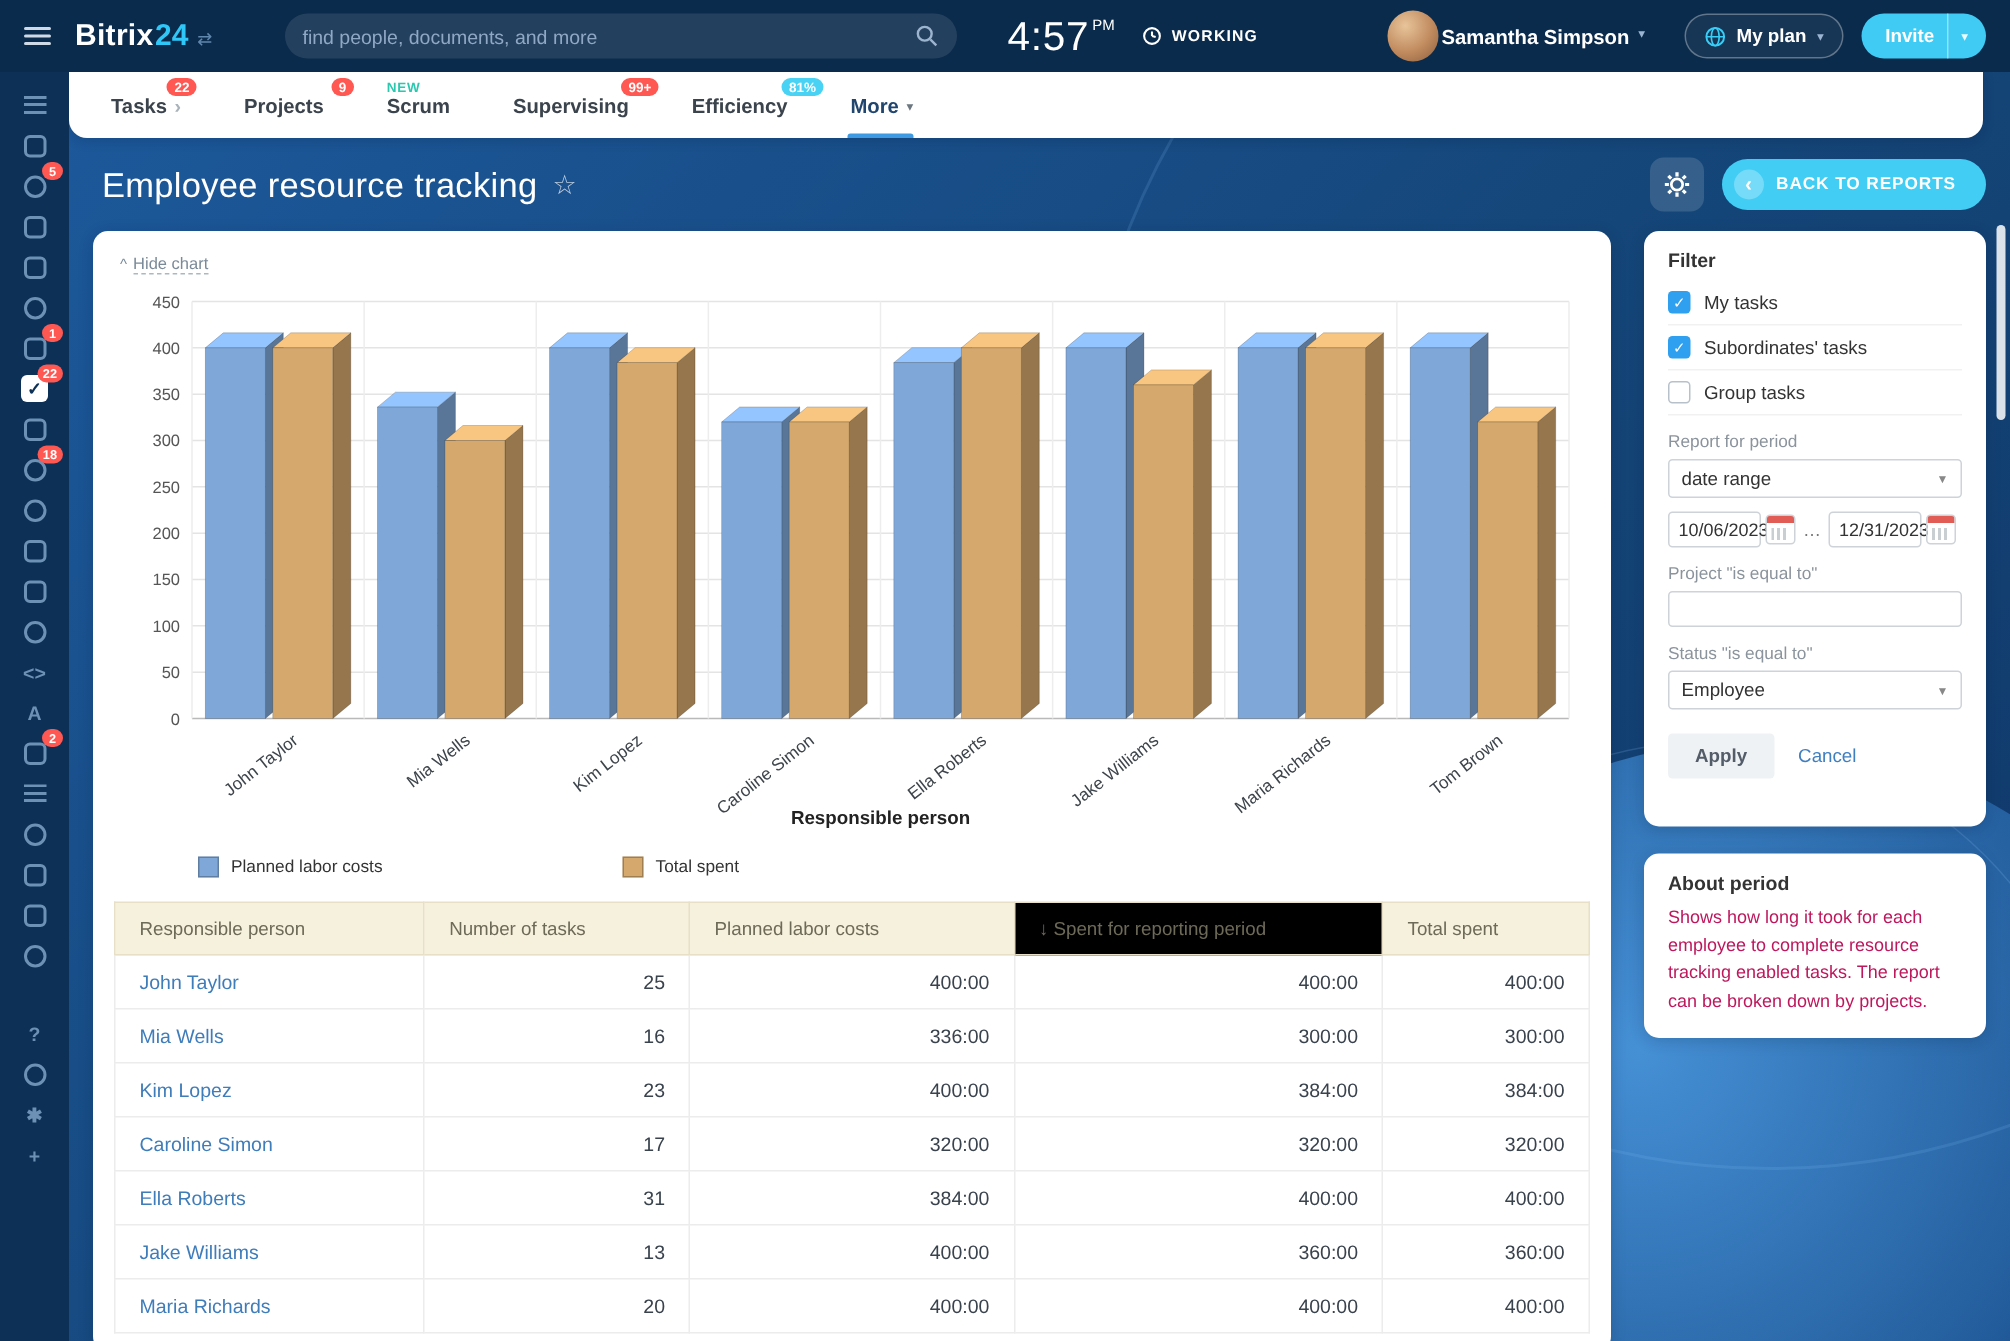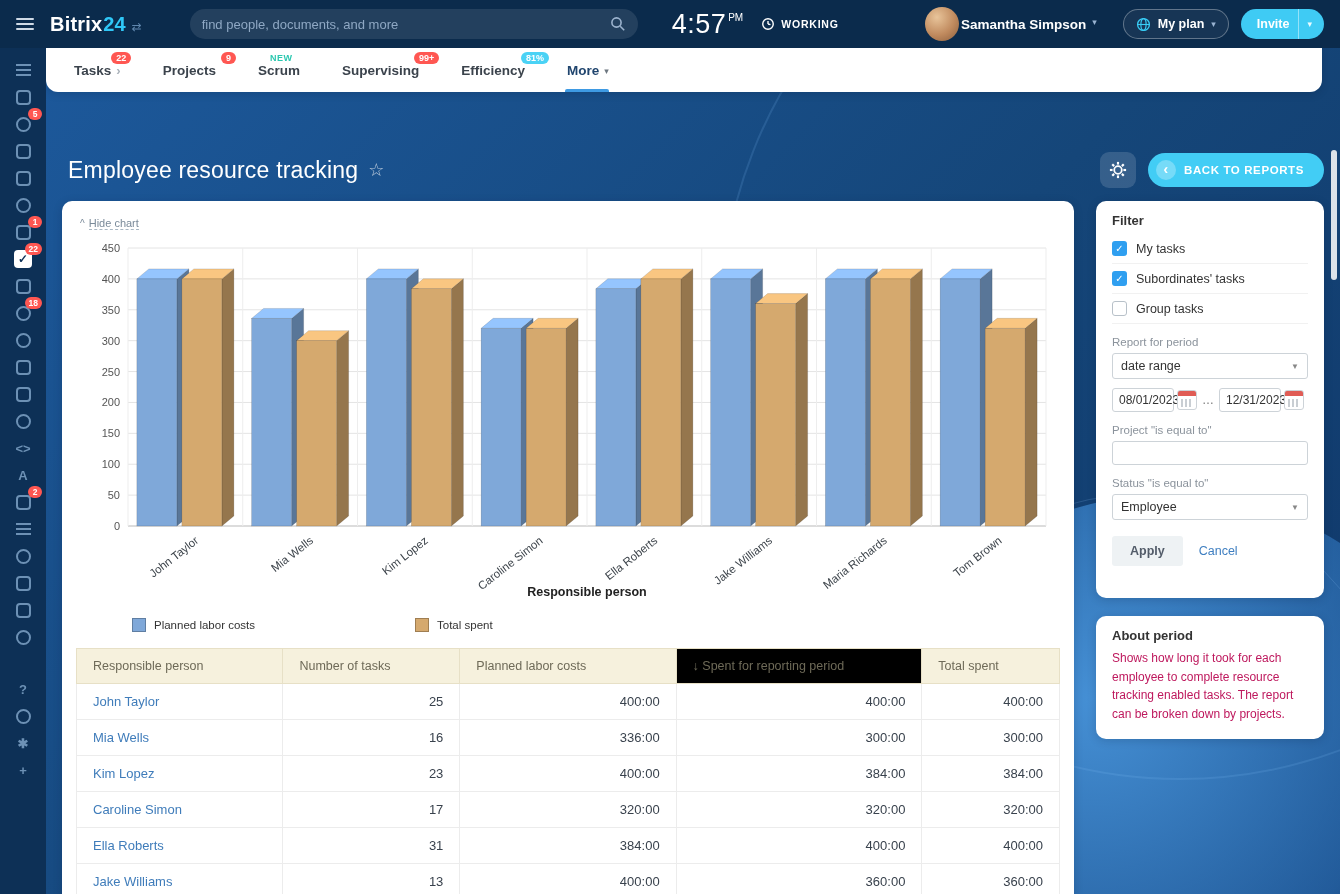--- a/index.html
+++ b/index.html
@@ -69,26 +69,26 @@
             gap:42px; box-shadow:0 2px 8px rgba(0,20,50,.18); }
   .tab { position:relative; height:100%; display:flex; align-items:center; cursor:pointer; gap:5px; }
   .tab-label { position:relative; font-size:13.5px; font-weight:600; color:#3b434c; }
   .tab.active .tab-label { color:#20456e; }
   .tab.active::after { content:""; position:absolute; bottom:0; left:-2px; width:44px; height:3px;
                        background:#3e9ae3; border-radius:2px 2px 0 0; }
   .tab-badge { position:absolute; top:-11px; font-size:9px; font-weight:bold; border-radius:8px;
                padding:1px 5px; line-height:10px; }
   .tab-badge.red { right:-20px; background:#ff5752; color:#fff; }
   .tab-badge.cyan { right:-24px; background:#4ad2f5; color:#fff; }
-  .tab-badge.new { left:12px; right:auto; background:transparent; color:#2bc8b0; padding:1px 0; letter-spacing:.5px;text-align:right; }
+  .tab-badge.new { left:0; right:auto; background:transparent; color:#2bc8b0; padding:1px 0; letter-spacing:.5px;text-align:right; }
   .tab-chev { color:#aab2ba; font-size:13px; font-weight:bold; }
   .tab-drop { color:#6d7780; font-size:9px; margin-top:2px; }
 
   
-  .main { position:absolute; top:92px; left:46px; right:0; bottom:0; z-index:2; padding:0 16px;margin-top:47px; }
+  .main { position:absolute; top:92px; left:46px; right:0; bottom:0; z-index:2; padding:0 16px; }
   .page-head { display:flex; align-items:center; height:62px; padding-left:6px; }
   .page-head h1 { color:#fff; font-size:23px; font-weight:400; letter-spacing:.2px; }
   .star { color:#bccbdc; font-size:18px; margin-left:10px; cursor:pointer; }
   .sp { flex:1; }
   .gear-btn { width:36px; height:36px; border:none; border-radius:9px; background:rgba(255,255,255,.14);
               display:flex; align-items:center; justify-content:center; cursor:pointer; margin-right:12px; }
   .back-btn { height:34px; border:none; background:#42cdf5; border-radius:17px; color:#fff;
               font-weight:bold; font-size:11.5px; letter-spacing:.6px; display:flex; align-items:center;
               gap:8px; padding:0 20px 0 8px; cursor:pointer; font-family:"Liberation Sans",sans-serif; }
   .bchev { width:20px; height:20px; border-radius:50%; background:rgba(255,255,255,.28); color:#fff;
@@ -550,21 +550,21 @@
               <span class="chk-box off"></span>
               <span class="chk-label">Group tasks</span>
             </div>
           </div>
         <div class="f-label">Report for period</div>
         <div class="select">
           <span>date range</span>
           <span class="sel-chev">▼</span>
         </div>
         <div class="dates">
-          <div class="tinput date">08/01/2023</div>
+          <div class="tinput date">10/06/2023</div>
           <button class="cal-btn"></button>
           <span class="dots">…</span>
           <div class="tinput date">12/31/2023</div>
           <button class="cal-btn"></button>
         </div>
         <div class="f-label">Project "is equal to"</div>
         <div class="tinput wide"></div>
         <div class="f-label">Status "is equal to"</div>
         <div class="select">
           <span>Employee</span>

